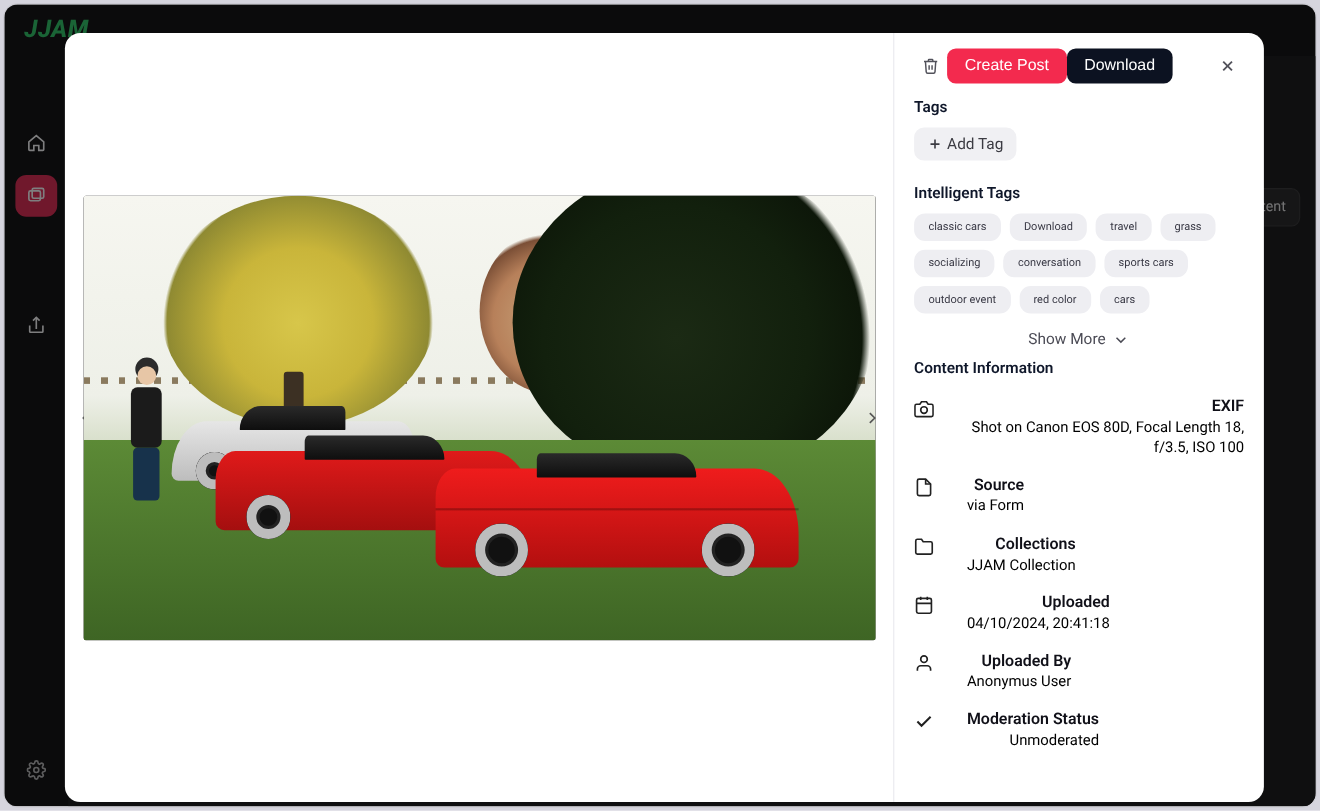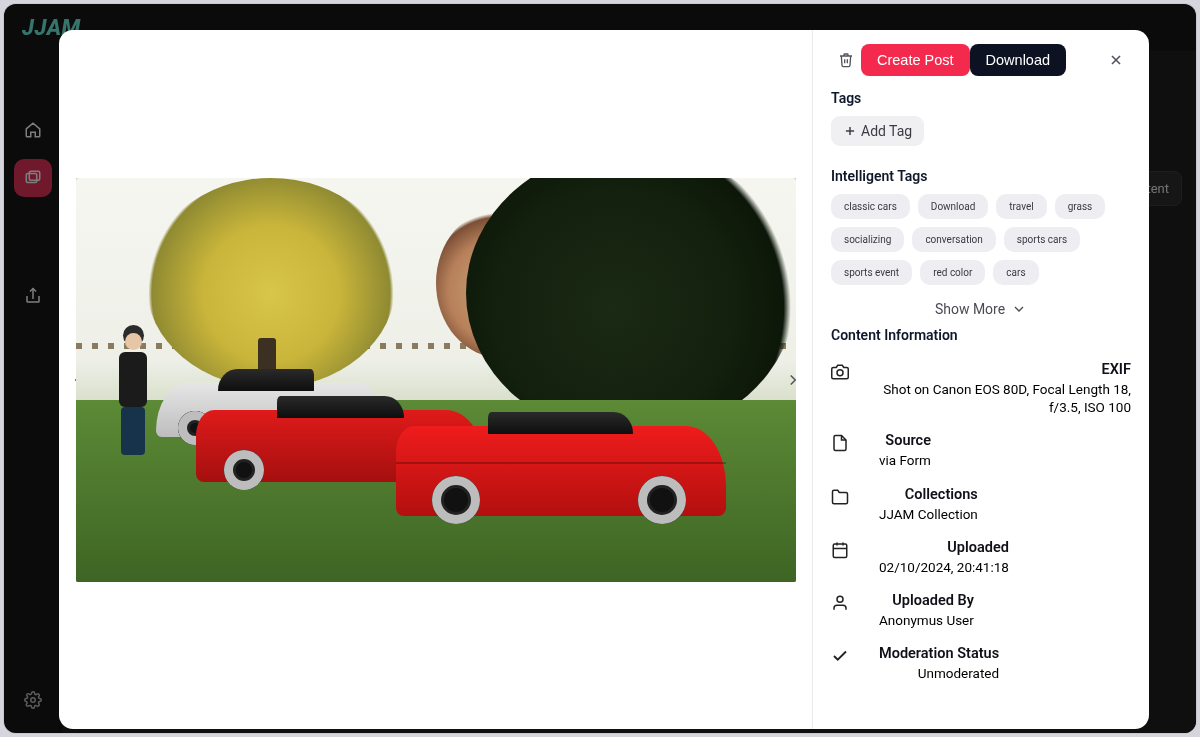--- a/index.html
+++ b/index.html
@@ -29,21 +29,21 @@
       flex-direction: column;
     }
 
     .app-header {
       height: 47px;
       display: flex;
       align-items: center;
       padding: 0 18px;
     }
     .app-logo {
-      color: #5eead4;
+      color: #22c55e;
       font-weight: 800;
       font-size: 22px;
       font-style: italic;
       letter-spacing: 0.5px;
     }
 
     .app-body { flex: 1; display: flex; }
 
     .sidebar {
       width: 58px;
@@ -404,21 +404,21 @@
 
         <div class="section-title">Intelligent Tags</div>
         <div class="tag-row">
           <span class="tag">classic cars</span>
           <span class="tag">Download</span>
           <span class="tag">travel</span>
           <span class="tag">grass</span>
           <span class="tag">socializing</span>
           <span class="tag">conversation</span>
           <span class="tag">sports cars</span>
-          <span class="tag">sports event</span>
+          <span class="tag">outdoor event</span>
           <span class="tag">red color</span>
           <span class="tag">cars</span>
         </div>
         <div class="show-more">
           <span>Show More</span>
           <svg width="16" height="16" viewBox="0 0 24 24" fill="none" stroke="currentColor" stroke-width="2">
               <polyline points="6 9 12 15 18 9"></polyline>
             </svg>
         </div>
 
@@ -467,21 +467,21 @@
             <div class="info-icon">
               <svg width="18" height="18" viewBox="0 0 24 24" fill="none" stroke="currentColor" stroke-width="2">
                   <rect x="3" y="4" width="18" height="18" rx="2"></rect>
                   <line x1="16" y1="2" x2="16" y2="6"></line>
                   <line x1="8" y1="2" x2="8" y2="6"></line>
                   <line x1="3" y1="10" x2="21" y2="10"></line>
                 </svg>
             </div>
             <div>
               <div class="info-label">Uploaded</div>
-              <div class="info-value">02/10/2024, 20:41:18</div>
+              <div class="info-value">04/10/2024, 20:41:18</div>
             </div>
           </div>
 
           <div class="info-item">
             <div class="info-icon">
               <svg width="18" height="18" viewBox="0 0 24 24" fill="none" stroke="currentColor" stroke-width="2">
                   <path d="M20 21v-2a4 4 0 0 0-4-4H8a4 4 0 0 0-4 4v2"></path>
                   <circle cx="12" cy="7" r="4"></circle>
                 </svg>
             </div>

